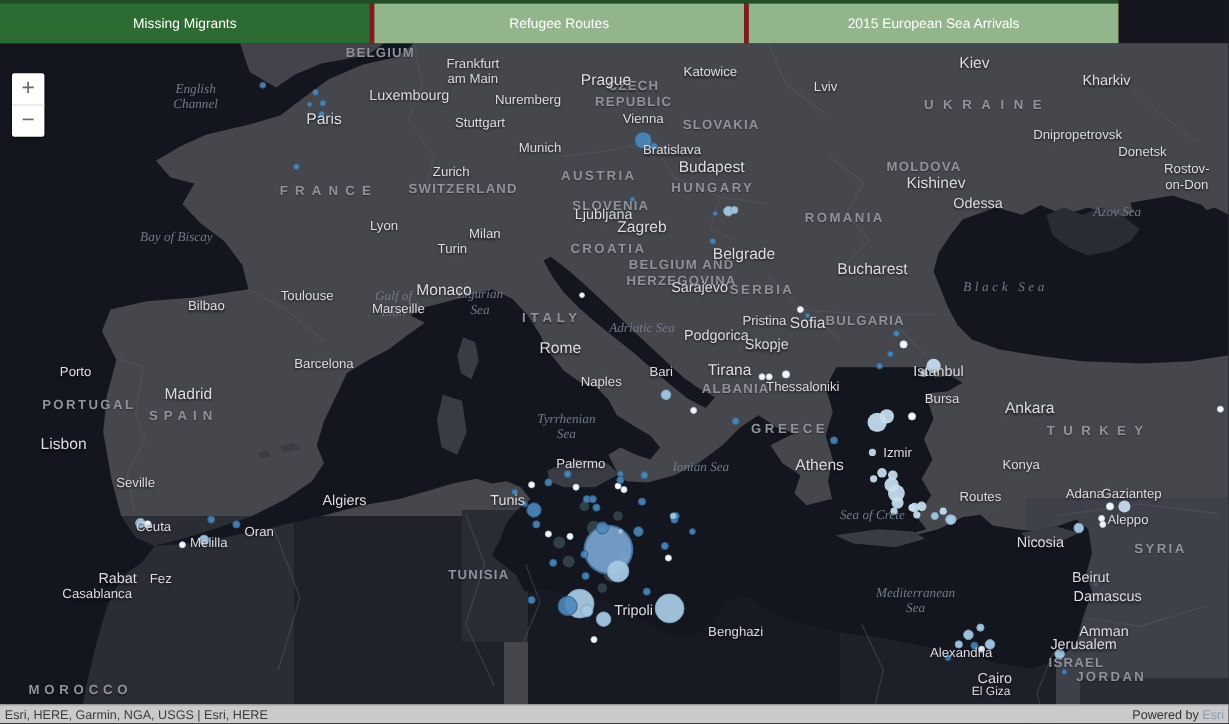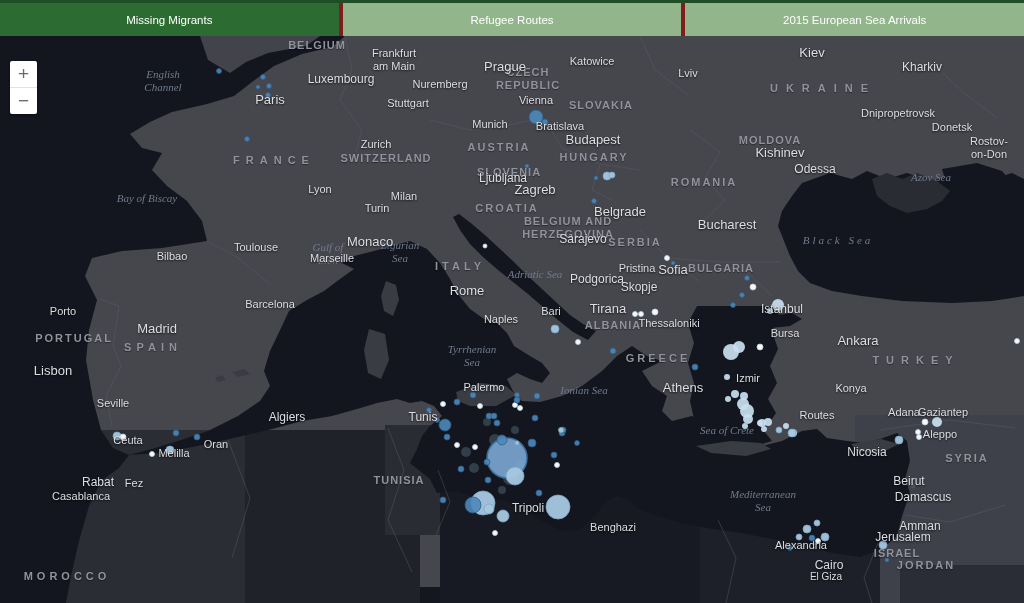--- a/index.html
+++ b/index.html
@@ -1,19 +1,19 @@
 <!DOCTYPE html>
 <html><head>
 <meta charset="utf-8">
 <style>
   html,body{margin:0;padding:0;background:#222;}
   .stage{position:relative;width:1024px;height:603px;overflow:hidden;
          font-family:"Liberation Sans",sans-serif;background:#14171f;}
   
-  .tabbar{position:absolute;left:0;top:0;width:1024px;height:36px;z-index:40;
+  .tabbar{position:absolute;left:0;top:0;width:932px;height:36px;z-index:40;
           display:flex;background:#7f1d1d;border-top:3px solid #1f4d26;box-sizing:border-box;}
   .tab{flex:1;display:flex;align-items:center;justify-content:center;
        color:#fff;font-size:11.5px;cursor:pointer;margin-right:4px;}
   .tab:last-child{margin-right:0;}
   .tab.active{background:#2c6b31;}
   .tab.inactive{background:#93b58c;}
   
   .map{position:absolute;left:0;top:36px;width:908px;height:551px;z-index:1;}
   svg.geo{position:absolute;left:0;top:-36px;width:1024px;height:603px;}
   .labels{position:absolute;left:0;top:-36px;width:1024px;height:603px;pointer-events:none;}
@@ -292,22 +292,22 @@
         <span class="lbl water" style="left: 727px; top: 430px;">Sea of Crete</span>
         <span class="lbl water" style="left: 763px; top: 501px;">Mediterranean
 Sea</span>
         <span class="lbl water" style="left: 838px; top: 240px; letter-spacing: 3px;">Black Sea</span>
         <span class="lbl water" style="left: 931px; top: 177px;">Azov Sea</span>
         <span class="lbl city" style="left: 270px; top: 100px; font-size: 13px;">Paris</span>
         <span class="lbl city" style="left: 341px; top: 80px; font-size: 12px;">Luxembourg</span>
         <span class="lbl city" style="left: 394px; top: 60px;">Frankfurt
 am Main</span>
         <span class="lbl city" style="left: 440px; top: 84px;">Nuremberg</span>
-        <span class="lbl city" style="left: 400px; top: 103px; margin-left: 8px;">Stuttgart</span>
-        <span class="lbl city" style="left: 450px; top: 124px; margin-left: 40px;">Munich</span>
+        <span class="lbl city" style="left: 400px; top: 103px;">Stuttgart</span>
+        <span class="lbl city" style="left: 450px; top: 124px;">Munich</span>
         <span class="lbl city" style="left: 376px; top: 144px;">Zurich</span>
         <span class="lbl city" style="left: 505px; top: 67px; font-size: 13px;">Prague</span>
         <span class="lbl city" style="left: 592px; top: 61px;">Katowice</span>
         <span class="lbl city" style="left: 536px; top: 100px; font-size: 11px;">Vienna</span>
         <span class="lbl city" style="left: 560px; top: 126px;">Bratislava</span>
         <span class="lbl city" style="left: 593px; top: 140px; font-size: 13px;">Budapest</span>
         <span class="lbl city" style="left: 688px; top: 73px;">Lviv</span>
         <span class="lbl city" style="left: 812px; top: 53px; font-size: 13px;">Kiev</span>
         <span class="lbl city" style="left: 922px; top: 68px; font-size: 12px;">Kharkiv</span>
         <span class="lbl city" style="left: 898px; top: 113px;">Dnipropetrovsk</span>
@@ -371,13 +371,17 @@
         <span class="lbl city" style="left: 829px; top: 566px; font-size: 12px;">Cairo</span>
         <span class="lbl city" style="left: 826px; top: 577px; font-size: 10px;">El Giza</span>
       </div>
 
     <div class="zoomctl">
       <div class="zoombtn top">+</div>
       <div class="zoombtn">−</div>
     </div>
   </div>
 
+  <div class="attrbar">
+    <span class="attr-left">Esri, HERE, Garmin, NGA, USGS | Esri, HERE</span>
+    <span class="attr-right"><span>Powered by </span><a class="brand">Esri</a></span>
+  </div>
 </div>
 
 </body></html>

